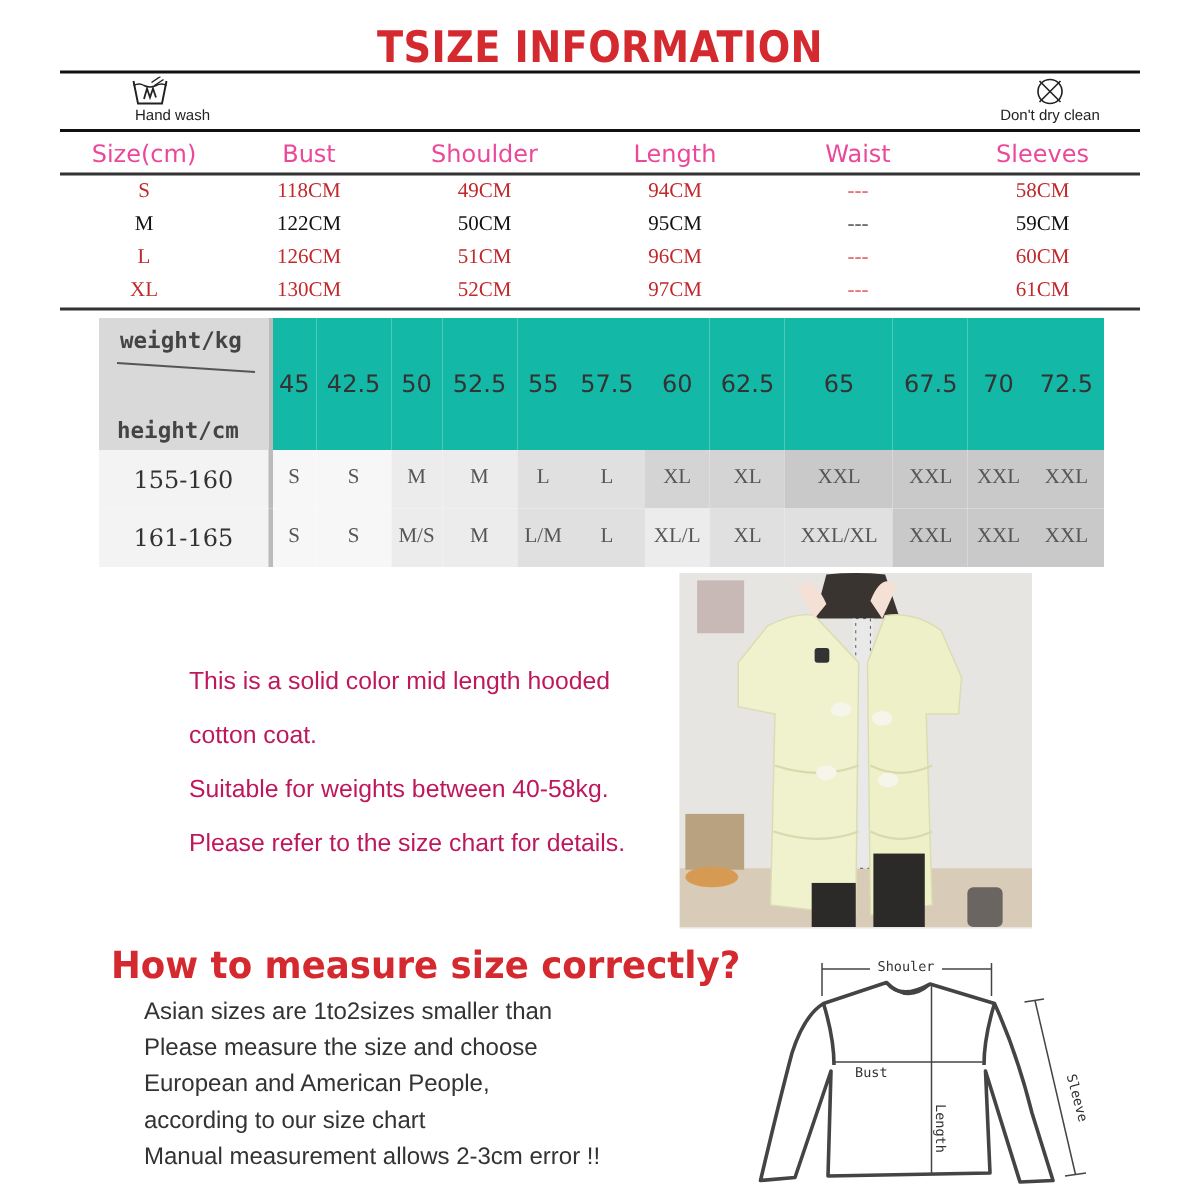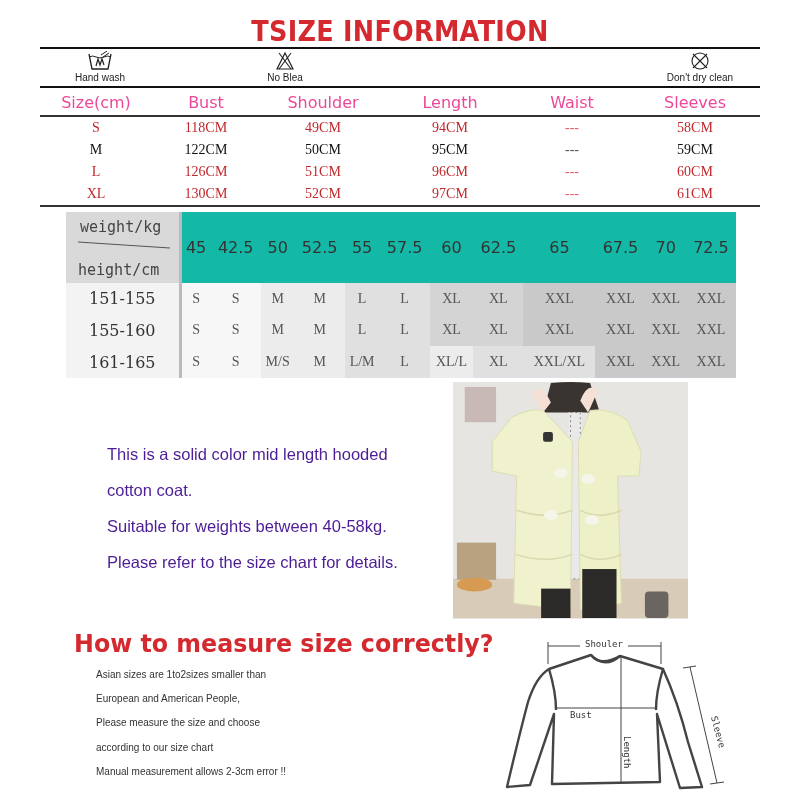--- a/index.html
+++ b/index.html
@@ -17,62 +17,55 @@
     .size-table tbody tr:last-child { border-bottom: 2px solid #333; }
     .size-table td { text-align: center; font-family: "Liberation Serif", serif; font-size: 14px; height: 22.5px; }
     .red { color: #c0282c; }
     .blk { color: #111; }
     .red .dash { color: #e06068; }
     .blk .dash { color: #555; }
 
     .wh-table { position: absolute; top: 212px; left: 66px; width: 670px; height: 166px; border-collapse: collapse; font-family: "Liberation Serif", serif; }
     .wh-table td { text-align: center; color: #555; font-size: 14px; padding: 0; }
     .wh-head td { height: 58px; background: #14b8a6; font-family: "DejaVu Sans", sans-serif; font-size: 16px; color: #333; }
-    .wh-corner { width: 114px; background: #d9d9d9 !important; position: relative; border-right: 3px solid #bbb; }
+    .wh-corner { width: 114px; background: #d9d9d9 !important; position: relative; border-right: 3px solid #bbb; font-weight: bold; }
     .wh-corner .w { position: absolute; top: 6px; left: 14px; font-family: "DejaVu Sans Mono", monospace; font-size: 15px; color: #444; }
     .wh-corner .h { position: absolute; bottom: 4px; left: 12px; font-family: "DejaVu Sans Mono", monospace; font-size: 15px; color: #444; }
     .wh-corner svg { position: absolute; top: 0; left: 0; }
     .wh-rowlabel { background: #f3f3f3; font-size: 16px !important; color: #333 !important; border-right: 3px solid #bbb; font-family: "DejaVu Serif", serif; }
     .wh-body td { height: 26px; }
     .c0 { background: #f7f7f7; }
     .c1 { background: #ececec; }
     .c2 { background: #e0e0e0; }
     .c3 { background: #d4d4d4; }
     .c4 { background: #c9c9c9; }
 
     .photo { position: absolute; top: 382px; left: 453px; width: 235px; height: 237px; background: #e7e6e3; overflow: hidden; }
 
-    .desc { position: absolute; left: 107px; top: 436px; font-size: 16.5px; color: #4c1d95; line-height: 36px; }
+    .desc { position: absolute; left: 126px; top: 436px; font-size: 16.5px; color: #be185d; line-height: 36px; }
 
     .measure-title { position: absolute; left: 74px; top: 629px; font-size: 25px; font-weight: bold; color: #d42a2f; font-family: "DejaVu Sans", sans-serif; transform: scaleX(0.95); transform-origin: left; }
-    .measure-text { position: absolute; left: 96px; top: 663px; font-size: 10px; color: #333; line-height: 24.2px; }
+    .measure-text { position: absolute; left: 96px; top: 663px; font-size: 16px; color: #333; line-height: 24.2px; }
 
     .diagram { position: absolute; left: 500px; top: 622px; width: 260px; height: 178px; }
   </style>
 </head>
 <body>
 
 <div class="title">TSIZE INFORMATION</div>
 
 <div class="care-row">
-  <div class="care-item" style="left:20px;width:80px;">
+  <div class="care-item" style="left:20px;width:80px;text-align:right;">
     <svg width="26" height="20" viewBox="0 0 26 20">
       <path d="M2 3 L5 18 L21 18 L24 3" fill="none" stroke="#222" stroke-width="1.3"></path>
       <path d="M2 6 Q6 4 9 6 Q13 8 17 6 Q21 4 24 6" fill="none" stroke="#222" stroke-width="1"></path>
       <path d="M9 15 L11 8 L13 14 L15 8 L17 14" fill="none" stroke="#222" stroke-width="1.2"></path>
       <path d="M14 4 L20 0 M16 6 L22 2" stroke="#222" stroke-width="1"></path>
     </svg>
     <span class="lbl">Hand wash</span>
-  </div>
-  <div class="care-item" style="left:205px;width:80px;">
-    <svg width="20" height="20" viewBox="0 0 20 20">
-      <path d="M10 2 L2 18 L18 18 Z" fill="none" stroke="#222" stroke-width="1.2"></path>
-      <path d="M4 2 L16 18 M16 2 L4 18" stroke="#222" stroke-width="1.1"></path>
-    </svg>
-    <span class="lbl">No Blea</span>
   </div>
   <div class="care-item" style="left:610px;width:100px;">
     <svg width="20" height="20" viewBox="0 0 20 20">
       <circle cx="10" cy="10" r="8" fill="none" stroke="#222" stroke-width="1.1"></circle>
       <path d="M3 3 L17 17 M17 3 L3 17" stroke="#222" stroke-width="1.1"></path>
     </svg>
     <span class="lbl">Don't dry clean</span>
   </div>
 </div>
 
@@ -140,35 +133,20 @@
     <td>55</td>
     <td>57.5</td>
     <td>60</td>
     <td>62.5</td>
     <td>65</td>
     <td>67.5</td>
     <td>70</td>
     <td>72.5</td>
   </tr>
   <tr class="wh-body">
-    <td class="wh-rowlabel">151-155</td>
-    <td class="c0">S</td>
-    <td class="c0">S</td>
-    <td class="c1">M</td>
-    <td class="c1">M</td>
-    <td class="c2">L</td>
-    <td class="c2">L</td>
-    <td class="c3">XL</td>
-    <td class="c3">XL</td>
-    <td class="c4">XXL</td>
-    <td class="c4">XXL</td>
-    <td class="c4">XXL</td>
-    <td class="c4">XXL</td>
-  </tr>
-  <tr class="wh-body">
     <td class="wh-rowlabel">155-160</td>
     <td class="c0">S</td>
     <td class="c0">S</td>
     <td class="c1">M</td>
     <td class="c1">M</td>
     <td class="c2">L</td>
     <td class="c2">L</td>
     <td class="c3">XL</td>
     <td class="c3">XL</td>
     <td class="c4">XXL</td>
@@ -223,22 +201,22 @@
     <ellipse cx="100" cy="135" rx="7" ry="5" fill="#f5f5ea"></ellipse>
     <ellipse cx="142" cy="140" rx="7" ry="5" fill="#f5f5ea"></ellipse>
     <rect x="132" y="190" width="35" height="50" fill="#2c2a29"></rect>
     <rect x="90" y="210" width="30" height="30" fill="#2c2a29"></rect>
   </svg>
 </div>
 
 <div class="measure-title">How to measure size correctly?</div>
 <div class="measure-text">
   <div>Asian sizes are 1to2sizes smaller than</div>
+  <div>Please measure the size and choose</div>
   <div>European and American People,</div>
-  <div>Please measure the size and choose</div>
   <div>according to our size chart</div>
   <div>Manual measurement allows 2-3cm error !!</div>
 </div>
 
 <div class="diagram">
   <svg width="260" height="178" viewBox="0 0 260 178">
     <g fill="none" stroke="#444" stroke-width="2.4" stroke-linejoin="round">
       <path d="M91 33 Q100 45 120 34 L163 47 Q178 80 188 120 L202 165 L180 166 L157 92 L160 160 L52 162 L54 92 L30 163 L7 165 Q20 110 28 80 Q36 55 49 47 L91 33 Z"></path>
       <path d="M91 33 Q105 47 120 34"></path>
       <path d="M49 47 Q56 70 56 88"></path>

